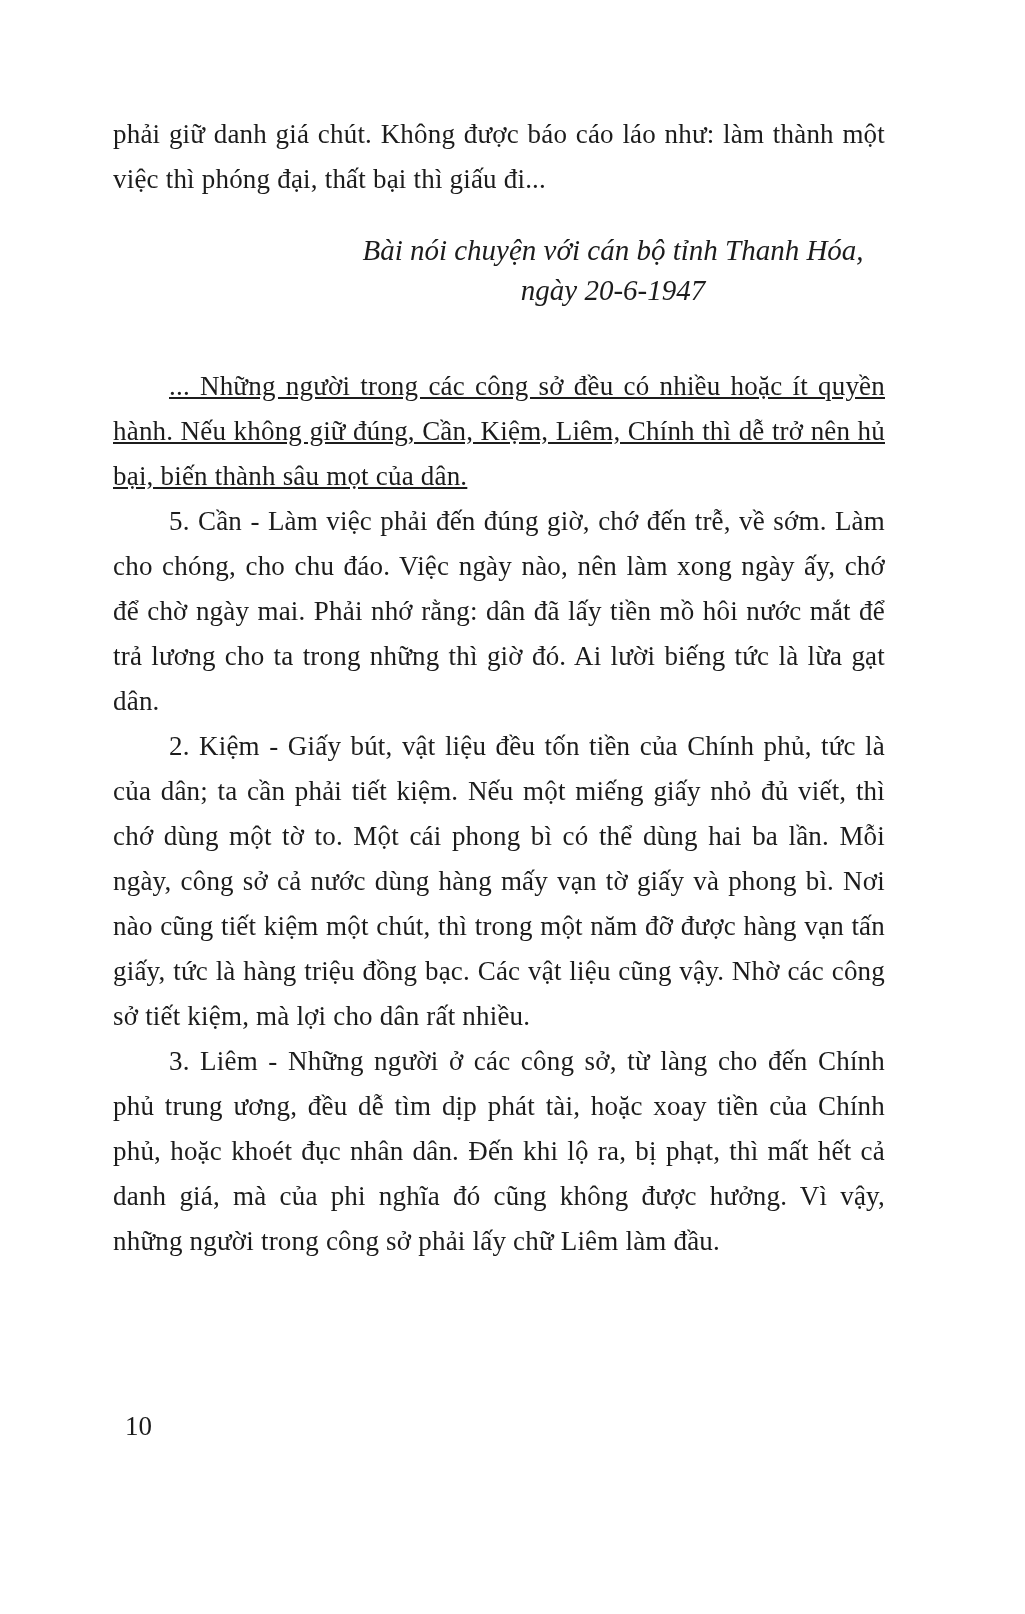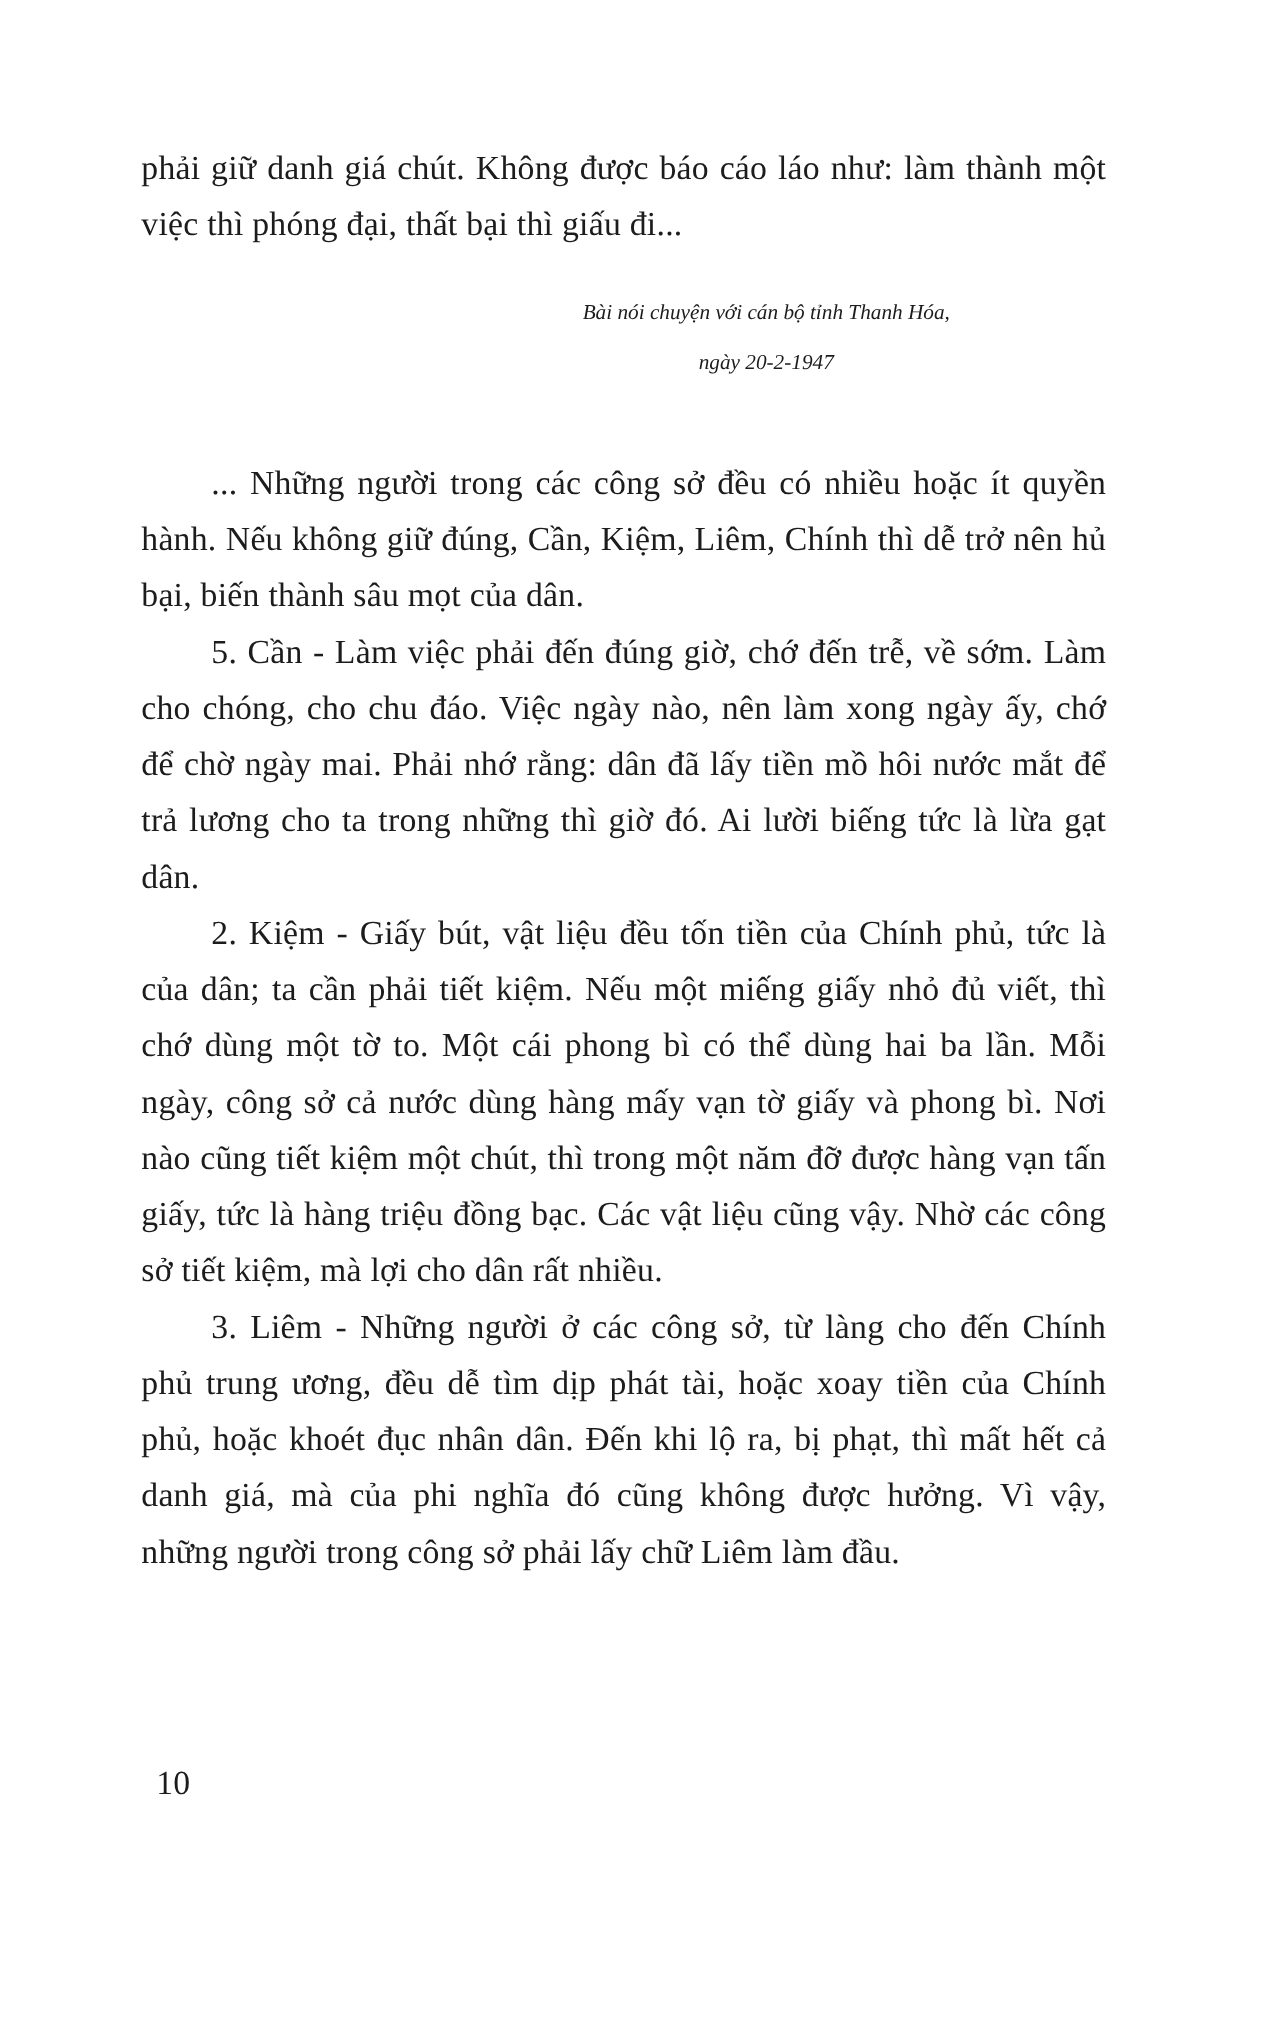--- a/index.html
+++ b/index.html
@@ -32,44 +32,44 @@
     text-align: justify;
     letter-spacing: 0.2px;
   }
   .indent { text-indent: 56px; }
   .citation {
     margin-top: 28px;
     margin-left: 240px;
     width: 520px;
     text-align: center;
     font-style: italic;
-    font-size: 17px;
+    font-size: 29px;
     line-height: 40px;
   }
-  .first-body { margin-top: 54px; }
+  .first-body { margin-top: 54px; text-decoration: underline; }
   .page-number {
     position: absolute;
     left: 113px;
     top: 1406px;
     font-size: 27px;
     line-height: 40px;
     margin-left: 12px;
   }
 </style>
 </head>
 <body>
 
 <div class="page">
   <div class="content">
 
     <p class="body-text">phải giữ danh giá chút. Không được báo cáo láo như: làm thành một việc thì phóng đại, thất bại thì giấu đi...</p>
 
     <div class="citation">
       <p>Bài nói chuyện với cán bộ tỉnh Thanh Hóa,</p>
-      <p>ngày 20-2-1947</p>
+      <p>ngày 20-6-1947</p>
     </div>
 
     <p class="body-text indent first-body">... Những người trong các công sở đều có nhiều hoặc ít quyền hành. Nếu không giữ đúng, Cần, Kiệm, Liêm, Chính thì dễ trở nên hủ bại, biến thành sâu mọt của dân.</p>
 
     <p class="body-text indent">5. Cần - Làm việc phải đến đúng giờ, chớ đến trễ, về sớm. Làm cho chóng, cho chu đáo. Việc ngày nào, nên làm xong ngày ấy, chớ để chờ ngày mai. Phải nhớ rằng: dân đã lấy tiền mồ hôi nước mắt để trả lương cho ta trong những thì giờ đó. Ai lười biếng tức là lừa gạt dân.</p>
 
     <p class="body-text indent">2. Kiệm - Giấy bút, vật liệu đều tốn tiền của Chính phủ, tức là của dân; ta cần phải tiết kiệm. Nếu một miếng giấy nhỏ đủ viết, thì chớ dùng một tờ to. Một cái phong bì có thể dùng hai ba lần. Mỗi ngày, công sở cả nước dùng hàng mấy vạn tờ giấy và phong bì. Nơi nào cũng tiết kiệm một chút, thì trong một năm đỡ được hàng vạn tấn giấy, tức là hàng triệu đồng bạc. Các vật liệu cũng vậy. Nhờ các công sở tiết kiệm, mà lợi cho dân rất nhiều.</p>
 
     <p class="body-text indent">3. Liêm - Những người ở các công sở, từ làng cho đến Chính phủ trung ương, đều dễ tìm dịp phát tài, hoặc xoay tiền của Chính phủ, hoặc khoét đục nhân dân. Đến khi lộ ra, bị phạt, thì mất hết cả danh giá, mà của phi nghĩa đó cũng không được hưởng. Vì vậy, những người trong công sở phải lấy chữ Liêm làm đầu.</p>
 

